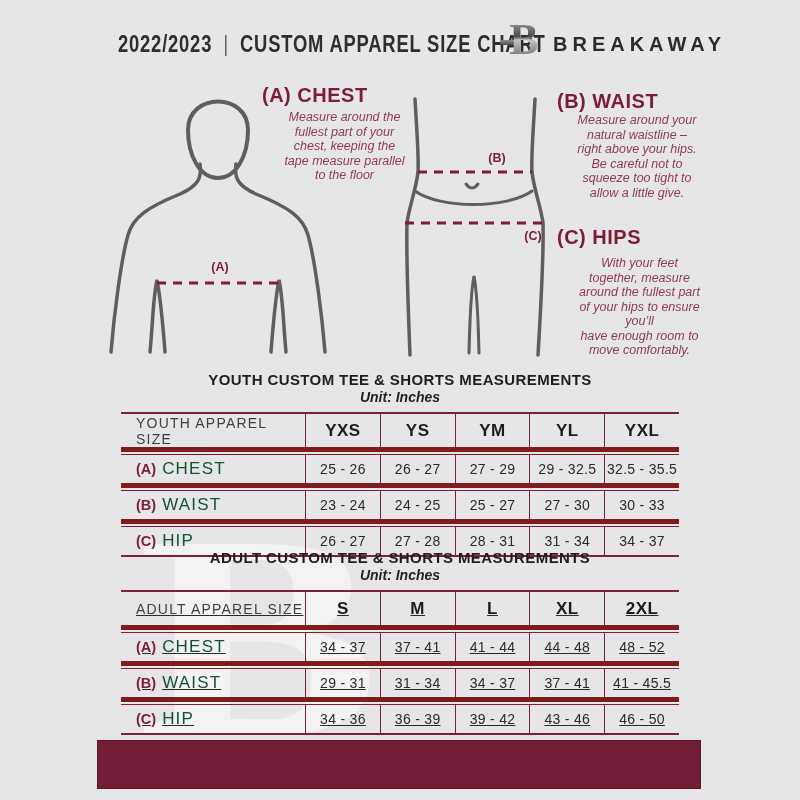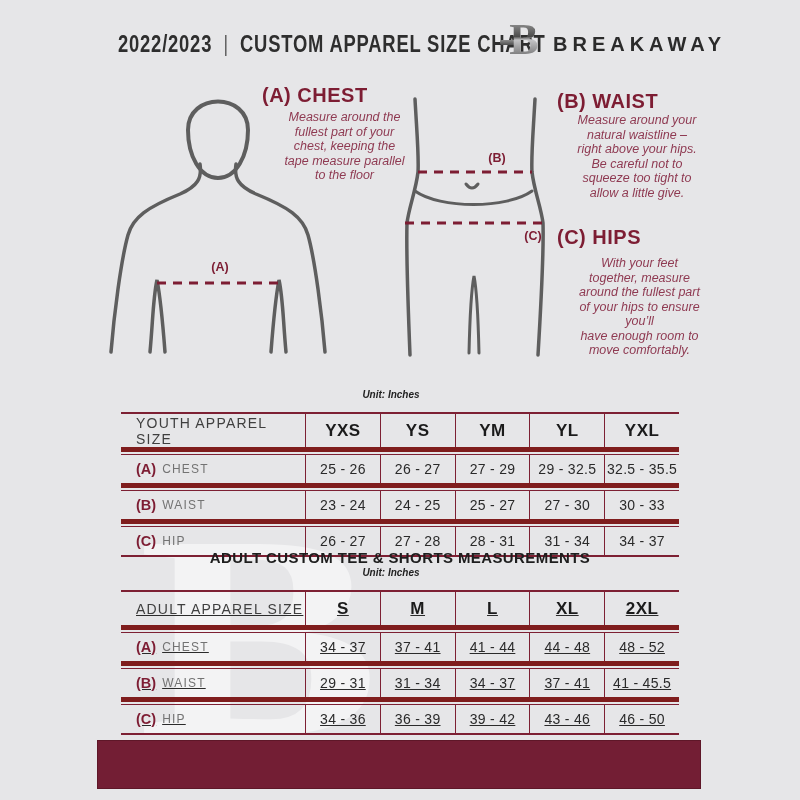--- a/index.html
+++ b/index.html
@@ -36,34 +36,34 @@
   .guide-head { font-weight:bold; font-size:20px; letter-spacing:0.5px; color:#7d1d33; white-space:nowrap; }
   .guide-body {
     font-style:italic; font-size:12.5px; line-height:14.5px; color:#8f3a52;
     white-space:pre-line; font-weight:normal;text-align:center;
   }
   .fig-label { font-weight:bold; font-size:12.5px; color:#7d1d33; text-align:center; }
 
   
   .sec-title { left:121px; width:558px; text-align:center; font-weight:bold;
     font-size:15px; letter-spacing:0.4px; color:#1e1e1e; }
-  .sec-unit  { left:112px; width:558px; text-align:center; font-style:italic;
-    font-weight:bold; font-size:10px; color:#222; }
+  .sec-unit  { left:121px; width:558px; text-align:center; font-style:italic;
+    font-weight:bold; font-size:14px; color:#222; }
 
   
   .size-table { left:121px; width:558px; }
   .trow { display:flex; border-top:1px solid #7d2033; border-bottom:5px solid #7f1d1d; height:28px; margin-top:2px; }
   .trow.head { height:33px; border-top:2px solid #7d2033; margin-top:0; }
   .trow.last { border-bottom:2px solid #7d2033; }
   .cl { width:184px; display:flex; align-items:center; padding-left:15px; box-sizing:border-box; }
   .cv { flex:1; border-left:1.5px solid #7d2033; display:flex; align-items:center; justify-content:center; }
   .col-hdr { font-size:14px; letter-spacing:1.2px; color:#3f3f3f; }
   .size-hdr { font-weight:bold; font-size:17px; color:#1b1b1b; letter-spacing:0.5px; }
   .rkey { font-weight:bold; color:#7d1d33; font-size:14.5px; margin-right:6px; }
-  .rname { color:#737373; font-size:12px; letter-spacing:1.2px; }
+  .rname { color:#14532d; font-size:17px; letter-spacing:1.2px; }
   .val { font-size:14px; color:#2a2a2a; letter-spacing:0.3px; }
 
   
   .band { left:97px; top:740px; width:604px; height:49px; background:#731e34;
     border:1px solid #5e1728; box-sizing:border-box; }
   .watermark {
     left:138px; top:512px; font-family:"Liberation Serif", serif; font-weight:bold;
     font-size:290px; line-height:250px; color:rgba(255,255,255,0.5);
     transform:scaleX(1.25); transform-origin:left top;
   }
@@ -128,20 +128,21 @@
 
   <div class="abs guide-head" style="left:557px; top:226px;">(C) HIPS</div>
   <div class="abs guide-body" style="left:557px; top:249px; width:165px;margin-top:7px;">With your feet
 together, measure
 around the fullest part
 of your hips to ensure
 you’ll
 have enough room to
 move comfortably.</div>
 
+  <div class="abs sec-title" style="top:371px;">YOUTH CUSTOM TEE &amp; SHORTS MEASUREMENTS</div>
   <div class="abs sec-unit" style="top:389px;">Unit: Inches</div>
 
   <div class="abs size-table" style="top:412px;">
     <div class="trow head">
       <div class="cl col-hdr">YOUTH APPAREL SIZE</div>
       <div class="cv size-hdr">YXS</div>
       <div class="cv size-hdr">YS</div>
       <div class="cv size-hdr">YM</div>
       <div class="cv size-hdr">YL</div>
       <div class="cv size-hdr">YXL</div>

